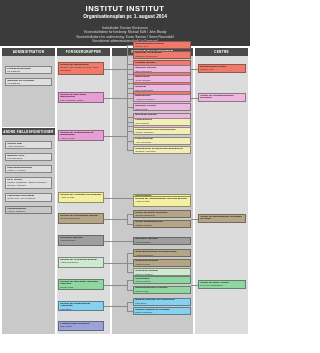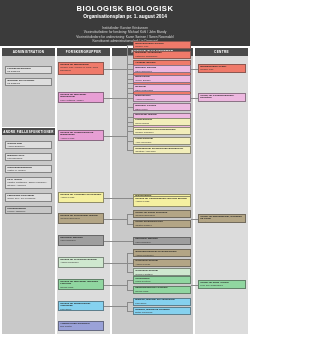--- a/index.html
+++ b/index.html
@@ -78,21 +78,21 @@
   .conn { position: absolute; background: #8a8a8a; }
   .conn.h { height: .4px; }
   .conn.v { width: .4px; }
 </style>
 </head>
 <body>
 
 <div id="page">
 
   <div class="masthead">
-    <div class="t1">BIOLOGISK BIOLOGISK</div>
+    <div class="t1">INSTITUT INSTITUT</div>
     <div class="t2">Organisationsplan pr. 1. august 2014</div>
   </div>
 
   <div class="subhead">
     <div class="ln">Institutleder: Karsten Kristiansen</div>
     <div class="ln">Viceinstitutledere for forskning: Michael Kühl / John Mundy</div>
     <div class="ln">Viceinstitutledere for undervisning: Karen Sørinen / Søren Rosendahl</div>
     <div class="ln">Konstitueret administrationschef: Lis Døgsund</div>
   </div>
 

